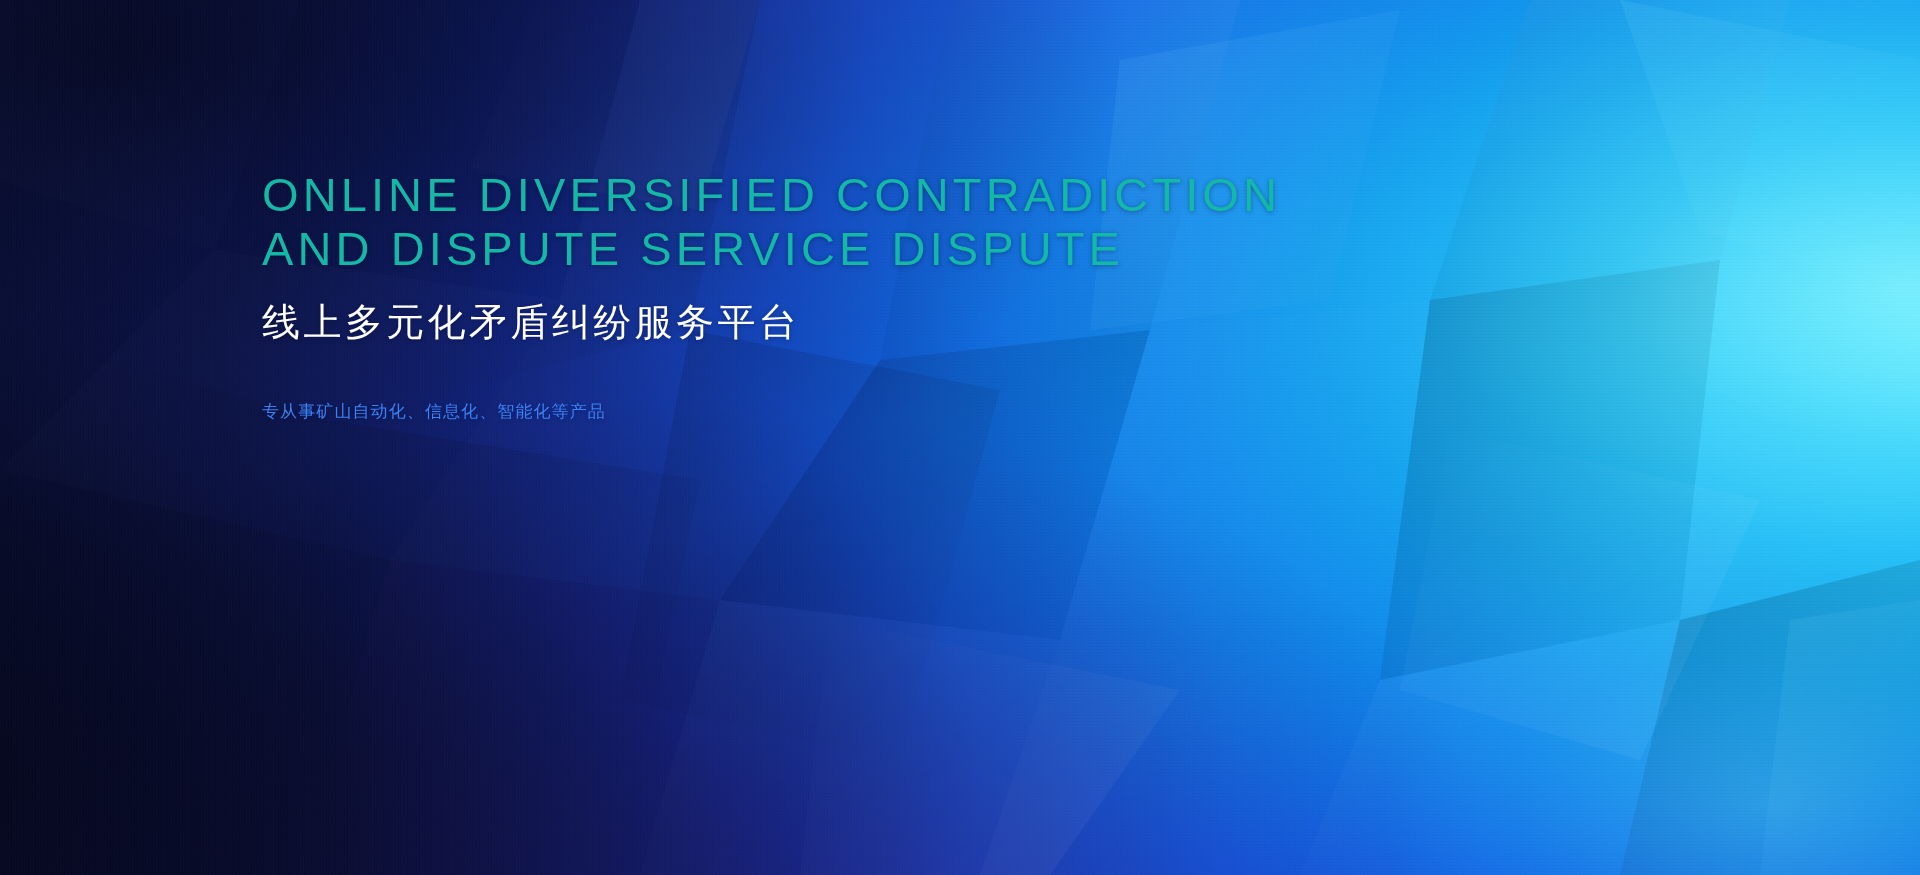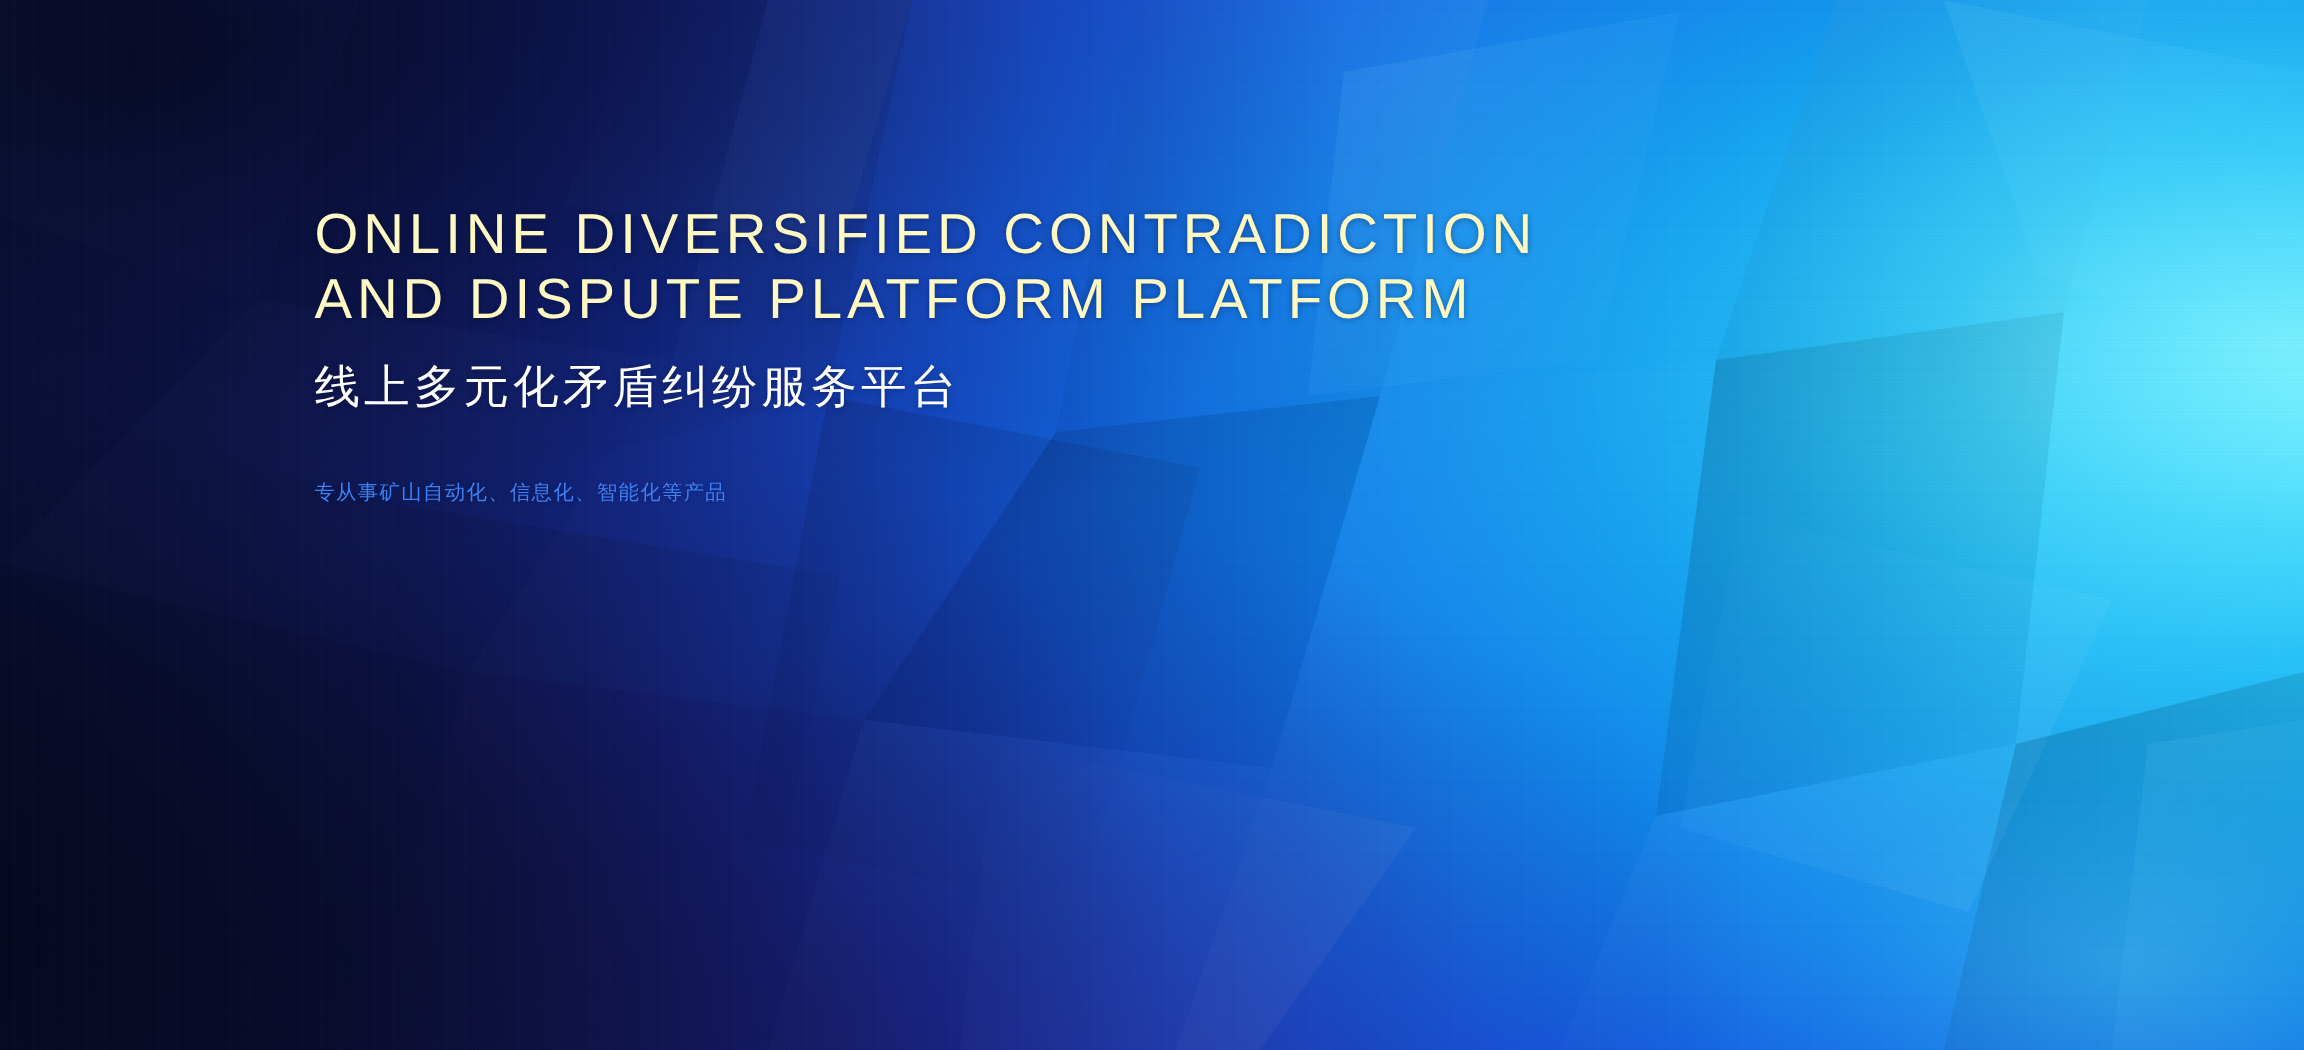--- a/index.html
+++ b/index.html
@@ -67,21 +67,21 @@
     width: 1240px;
     z-index: 20;
   }
 
   .title-en {
     font-family: "Liberation Sans Narrow", "Liberation Sans", "DejaVu Sans", sans-serif;
     font-size: 47px;
     line-height: 54px;
     font-weight: 400;
     letter-spacing: 4.1px;
-    color: #fef9c3;
+    color: #14b8a6;
     margin: 0;
     white-space: nowrap;
     text-shadow: 0 1px 5px rgba(4,10,40,0.35);
   }
   .title-en .ln { display: block; }
 
   .title-cn {
     font-family: "DejaVu Sans", "Liberation Sans", sans-serif;
     font-size: 38px;
     line-height: 50px;
@@ -202,21 +202,21 @@
   </svg>
 
   <div class="bg-layer bg-dark-wash"></div>
   <div class="bg-layer bg-glow"></div>
   <div class="bg-layer grain"></div>
 
   <div class="content">
 
     <h1 class="title-en">
       <span class="ln">ONLINE DIVERSIFIED CONTRADICTION</span>
-      <span class="ln">AND DISPUTE PLATFORM PLATFORM</span>
+      <span class="ln">AND DISPUTE SERVICE DISPUTE</span>
     </h1>
 
     <h2 class="title-cn">线上多元化矛盾纠纷服务平台</h2>
 
     <div class="desc">
       <span class="ln">专从事矿山自动化、信息化、智能化等产品</span>
     </div>
 
   </div>
 </div>

